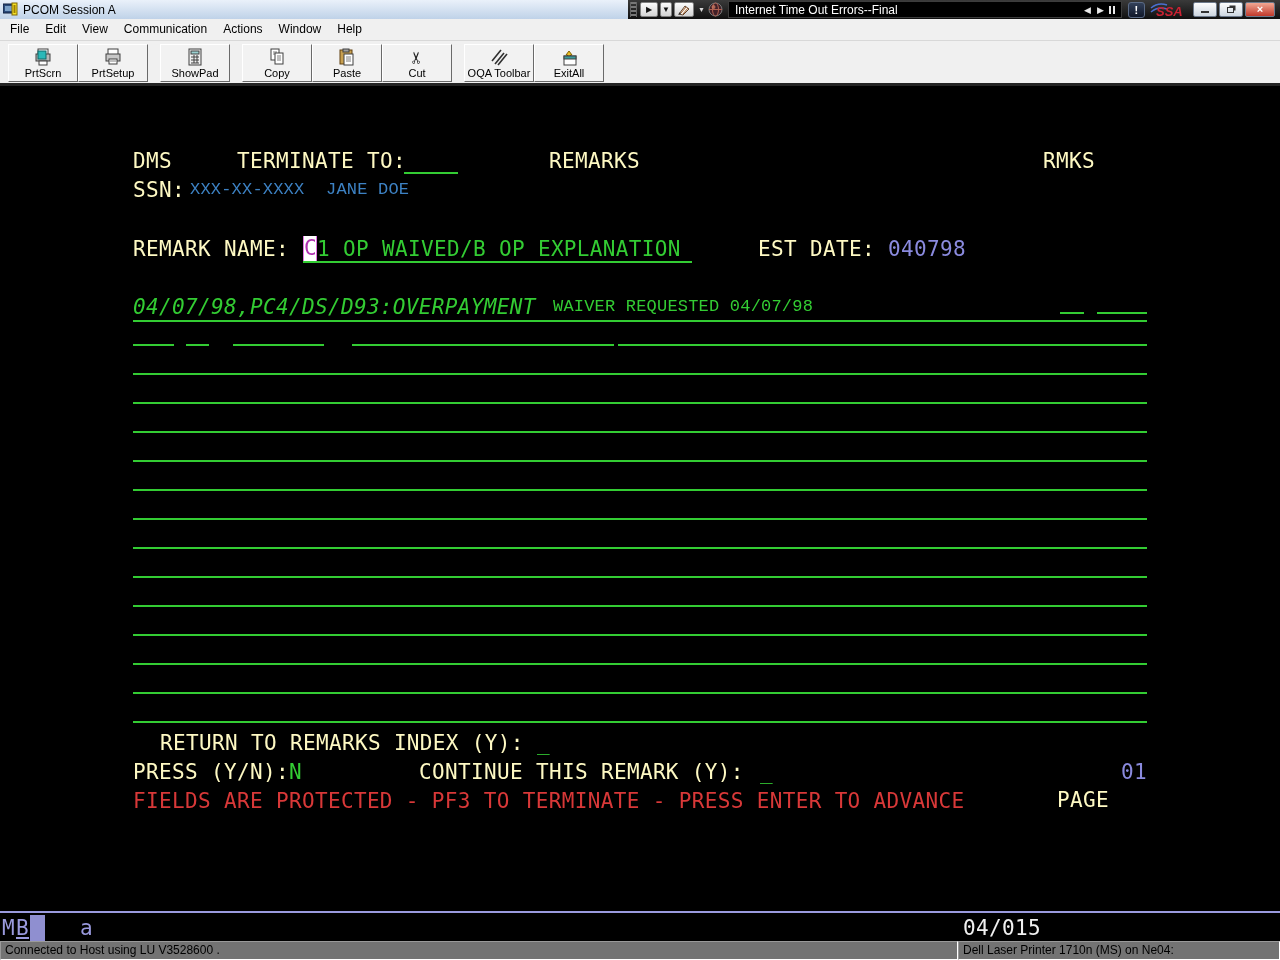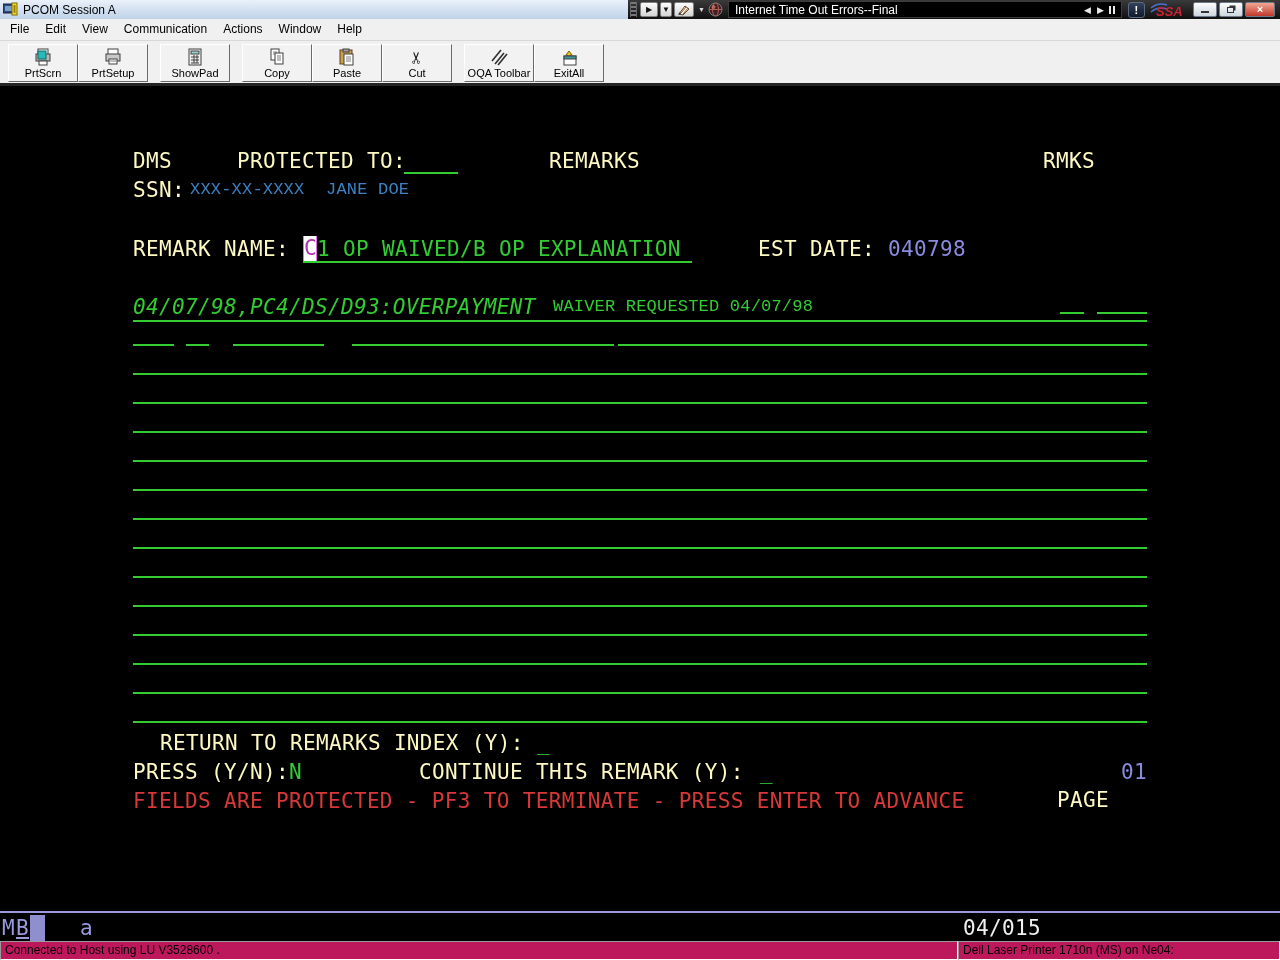--- a/index.html
+++ b/index.html
@@ -76,21 +76,21 @@
 
   
   #oia { position:absolute; left:0; top:911px; width:1280px; height:30px; background:#000;
          border-top:2px solid #9a9ade; font-family:"DejaVu Sans Mono", monospace; }
   .oia-run { position:absolute; font-size:21px; line-height:24px; color:#9a9ade; letter-spacing:0.35px; }
   .oia-white { color:#f0f0f0; }
   .oia-underline { text-decoration:underline; }
   #oia-cursor { position:absolute; left:30px; top:2px; width:15px; height:26px; background:#8f8fd0; }
 
   
-  #statusbar { position:absolute; left:0; top:941px; width:1280px; height:19px; background:#be185d;
+  #statusbar { position:absolute; left:0; top:941px; width:1280px; height:19px; background:#737373;
                display:flex; font-size:12px; color:#000; }
   .sb-panel { border:1px solid; border-color:#9a9a9a #ffffff #ffffff #9a9a9a; padding:1px 4px;
               white-space:nowrap; overflow:hidden; }
   .sb-left { width:958px; }
   .sb-right { flex:1; }
 </style>
 </head>
 <body>
 
 <div id="window">
@@ -262,21 +262,21 @@
             </svg>
           </span>
           <span class="tb-label">ExitAll</span>
         </div>
       </div>
     </div>
 
   <div id="screen">
 
     <span class="run c-white" style="left:133px; top:63px;">DMS</span>
-    <span class="run c-white" style="left:237px; top:63px;">PROTECTED TO:</span>
+    <span class="run c-white" style="left:237px; top:63px;">TERMINATE TO:</span>
     <div class="hline" style="left:404px; top:86px; width:54px;"></div>
     <span class="run c-white" style="left:549px; top:63px;">REMARKS</span>
     <span class="run c-white" style="left:1043px; top:63px;">RMKS</span>
 
     <span class="run c-white" style="left:133px; top:92px;">SSN:</span>
     <span class="sans-overlay ov-blue" style="left:190px; top:94px;">XXX-XX-XXXX</span>
     <span class="sans-overlay ov-blue" style="left:326px; top:94px;">JANE DOE</span>
 
     <span class="run c-white" style="left:133px; top:151px;">REMARK NAME:</span>
     <span id="cursor-block">C</span>

